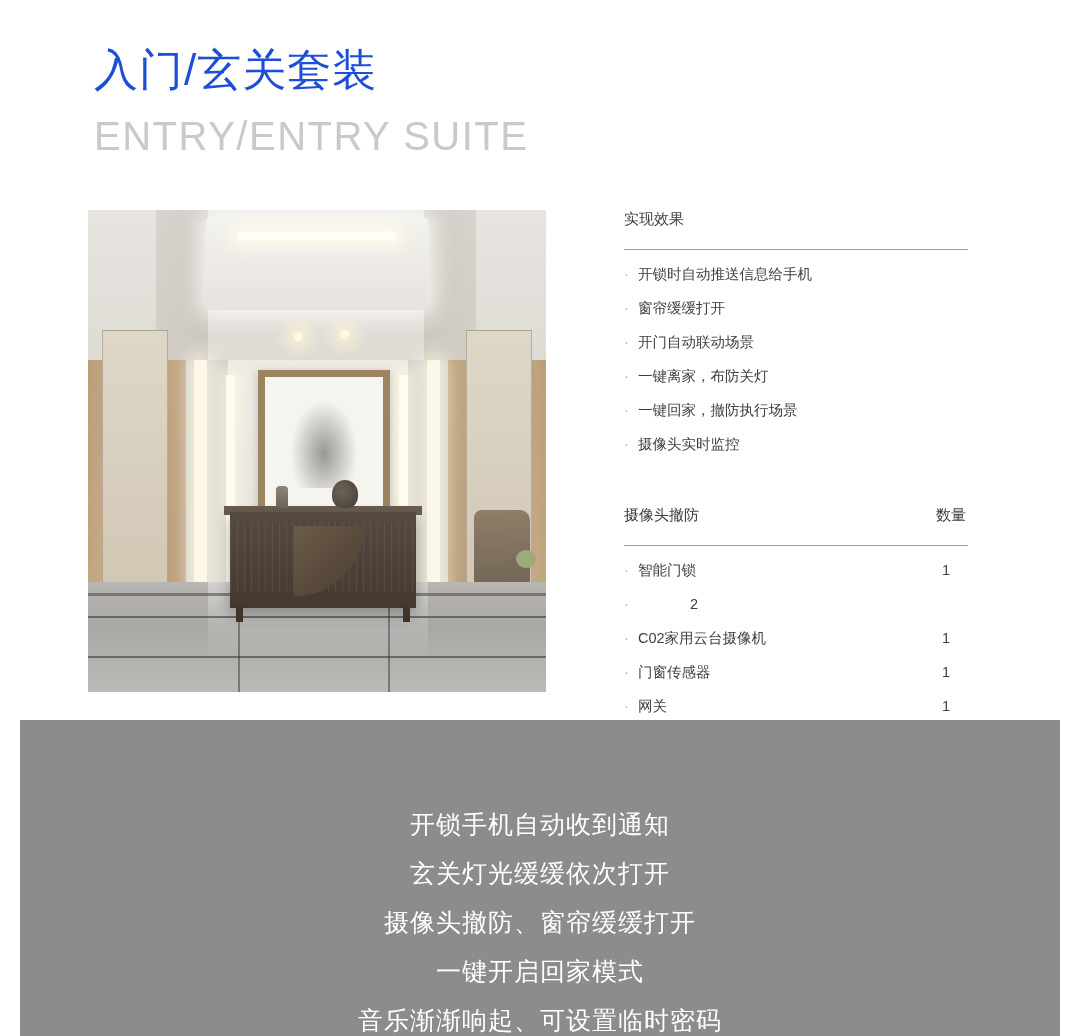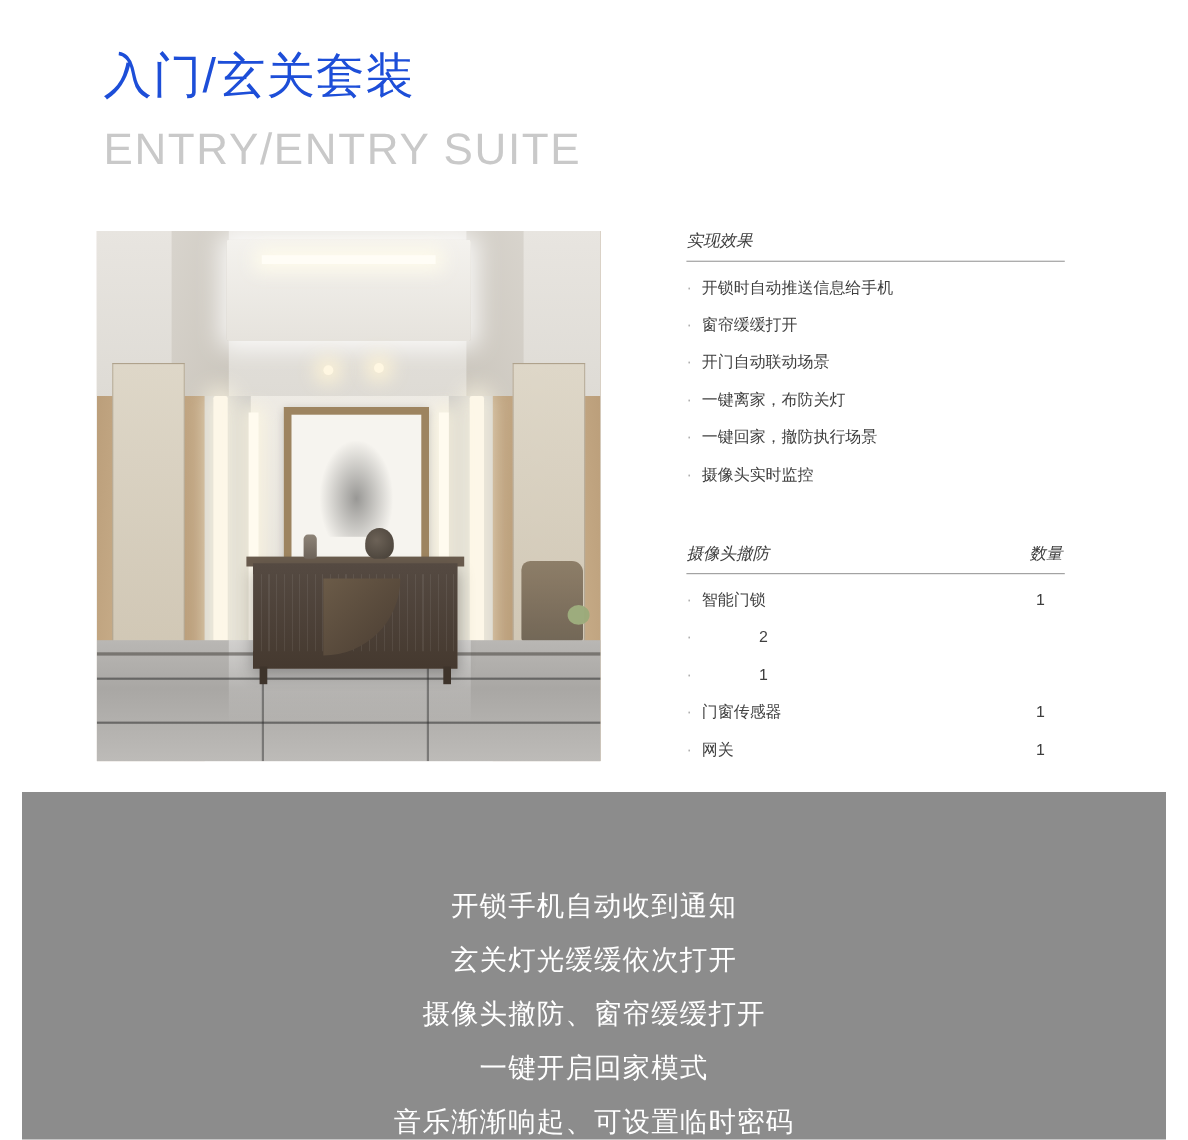--- a/index.html
+++ b/index.html
@@ -203,26 +203,25 @@
   
   .right-col {
     position: absolute;
     left: 624px;
     top: 210px;
     width: 344px;
   }
   .sec-head {
     font-size: 15px;
     color: #3d3d3d;
-    padding-bottom: 8px;
+    padding-bottom: 20px;
     border-bottom: 1px solid #9a9a9a;
     display: flex;
     justify-content: space-between;
     align-items: baseline;
-    font-style: italic;
   }
   .effect-list {
     list-style: none;
     margin: 0;
     padding: 0;
   }
   .effect-list li {
     display: flex;
     align-items: baseline;
     font-size: 14.5px;
@@ -380,20 +379,21 @@
         <span class="dot">·</span>
         <span class="prod-name">智能门锁</span>
         <span class="prod-qty">1</span>
       </li>
       <li>
         <span class="dot">·</span>
         <span class="prod-qty">2</span>
       </li>
       <li>
         <span class="dot">·</span>
+        <span class="prod-name">C02家用云台摄像机</span>
         <span class="prod-qty">1</span>
       </li>
       <li>
         <span class="dot">·</span>
         <span class="prod-name">门窗传感器</span>
         <span class="prod-qty">1</span>
       </li>
       <li>
         <span class="dot">·</span>
         <span class="prod-name">网关</span>

